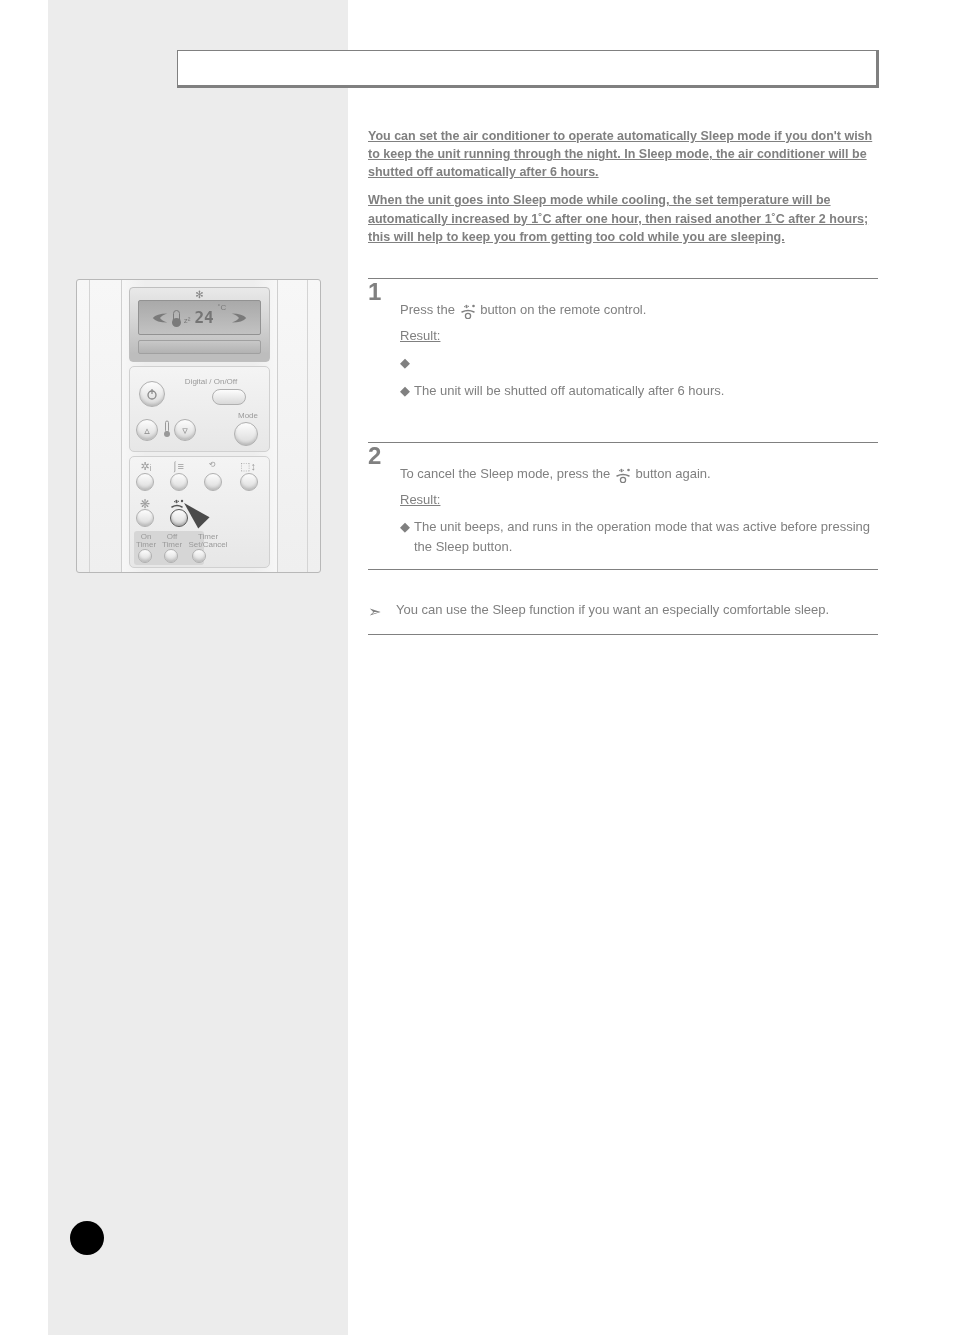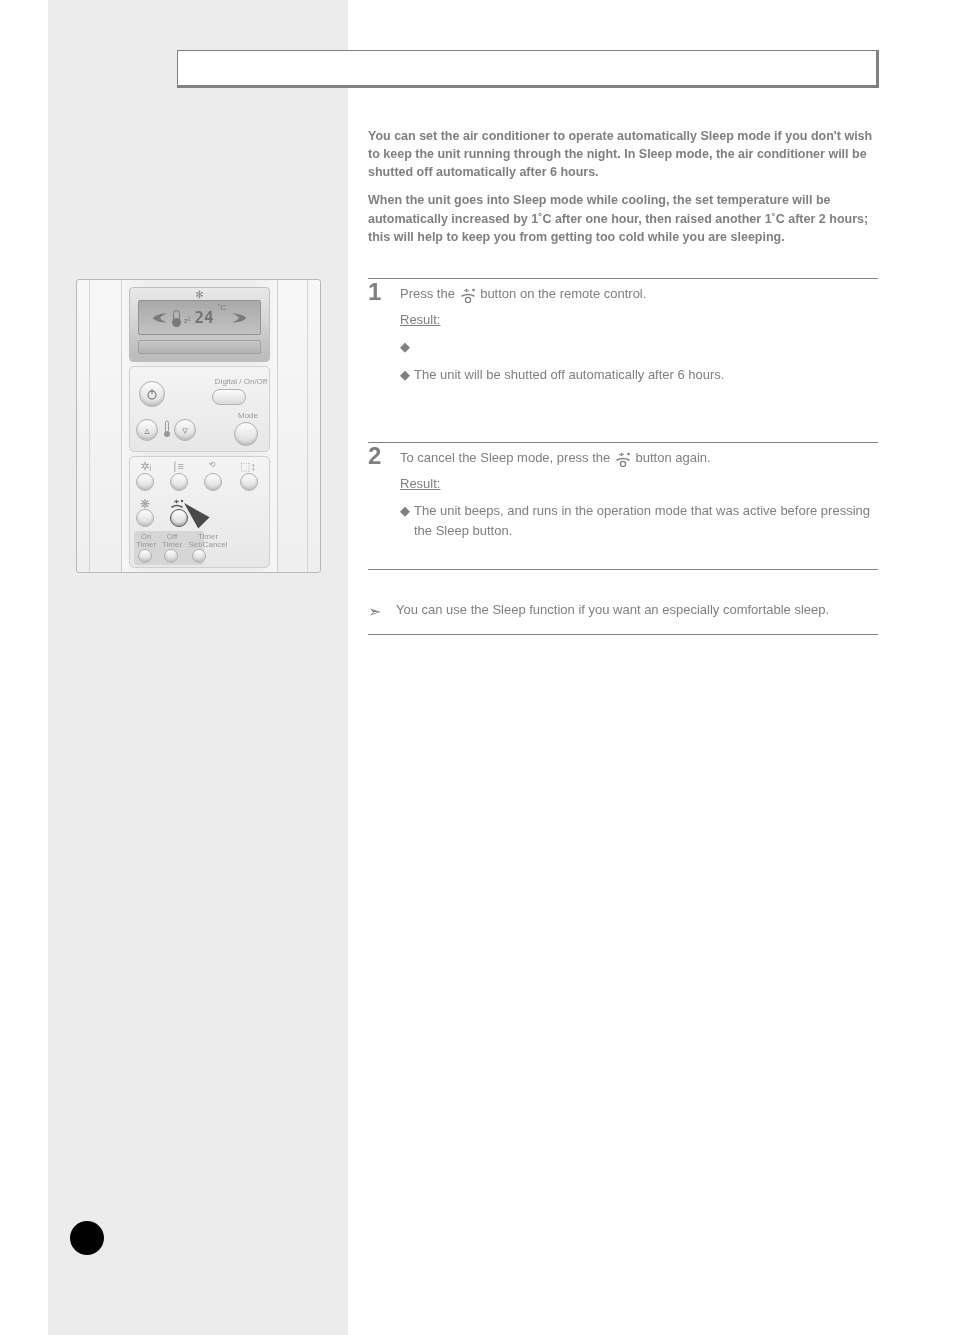--- a/index.html
+++ b/index.html
@@ -7,21 +7,21 @@
   .page-bg { position: absolute; left: 48px; top: 0; width: 300px; height: 1335px; background: #ececec; }
   .page { position: relative; width: 954px; height: 1335px; }
   .title-box {
     position: absolute; left: 177px; top: 50px; width: 702px; height: 38px;
     border-top: 1px solid #808080; border-left: 1px solid #808080;
     border-right: 3px solid #808080; border-bottom: 3px solid #808080;
     background: #fff;
   }
   .intro {
     position: absolute; left: 368px; top: 127px; width: 510px;
-    font-size: 12.5px; line-height: 1.45; font-weight: bold;
+    font-size: 12.5px; line-height: 1.45; font-weight: bold; text-decoration: underline;
   }
   
   .remote {
     position: absolute; left: 76px; top: 279px; width: 245px; height: 294px;
     background: linear-gradient(to bottom, #f7f7f7, #efefef);
     border: 1px solid #b8b8b8; border-radius: 3px;
   }
   .remote-inner {
     position: absolute; left: 12px; top: 0; right: 12px; bottom: 0;
     border-left: 1px solid #d4d4d4; border-right: 1px solid #d4d4d4;
@@ -83,21 +83,21 @@
     border-left: 8px solid transparent; border-right: 8px solid transparent;
     border-bottom: 28px solid #4a4a4a;
   }
   .arrow-cursor.dark { transform: rotate(-45deg); }
 
   
   .step { position: absolute; left: 368px; width: 510px; }
   .step .num { position: absolute; left: 0; top: 0; font-size: 24px; font-weight: bold; color: #808080; }
   .step .rule-top { position: absolute; left: 0; right: 0; top: 0; border-top: 1px solid #808080; }
   .step .rule-bot { position: absolute; left: 0; right: 0; bottom: 0; border-top: 1px solid #808080; }
-  .step .body { margin-left: 32px; margin-right: 0; padding-top: 6px; font-size: 13px; line-height: 1.5; }
+  .step .body { margin-left: 32px; margin-right: 0; padding-top: 22px; font-size: 13px; line-height: 1.5; }
   .step .body .bullet { margin-top: 8px; display: flex; }
   .step .body .bullet .blt { width: 14px; flex: 0 0 14px; }
   .inline-icon { display: inline-block; vertical-align: -5px; width: 18px; height: 18px; position: relative; }
   .inline-icon svg { width: 18px; height: 18px; }
   .page-circle {
     position: absolute; left: 70px; bottom: 80px; width: 34px; height: 34px; border-radius: 50%; background: #000;
   }
 </style>
 </head>
 <body>
@@ -135,21 +135,21 @@
       <div class="lcd-bottom"></div>
     </div>
 
     <div class="remote-mid">
       <div class="rbtn" style="left:9px; top:14px; width:26px; height:26px;">
         <svg width="12" height="12" viewBox="0 0 12 12">
             <circle cx="6" cy="7" r="4" fill="none" stroke="#888" stroke-width="1.3"></circle>
             <rect x="5.4" y="1" width="1.2" height="5" fill="#888"></rect>
           </svg>
       </div>
-      <span class="rlabel" style="left:72px; top:10px; width:78px;text-align:center;">Digital / On/Off</span>
+      <span class="rlabel" style="left:42px; top:10px; width:78px;text-align:center;">Digital / On/Off</span>
       <div class="oval" style="left:82px; top:22px;"></div>
 
       <div class="rbtn" style="left:6px; top:52px; width:22px; height:22px;">▵</div>
       <span style="position:absolute; left:33px; top:53px; font-size:12px; color:#888;">
         <svg width="8" height="18" viewBox="0 0 8 18">
             <rect x="2.5" y="1" width="3" height="11" rx="1.5" fill="none" stroke="#999"></rect>
             <circle cx="4" cy="14" r="3" fill="#999"></circle>
           </svg>
       </span>
       <div class="rbtn" style="left:44px; top:52px; width:22px; height:22px;">▿</div>

